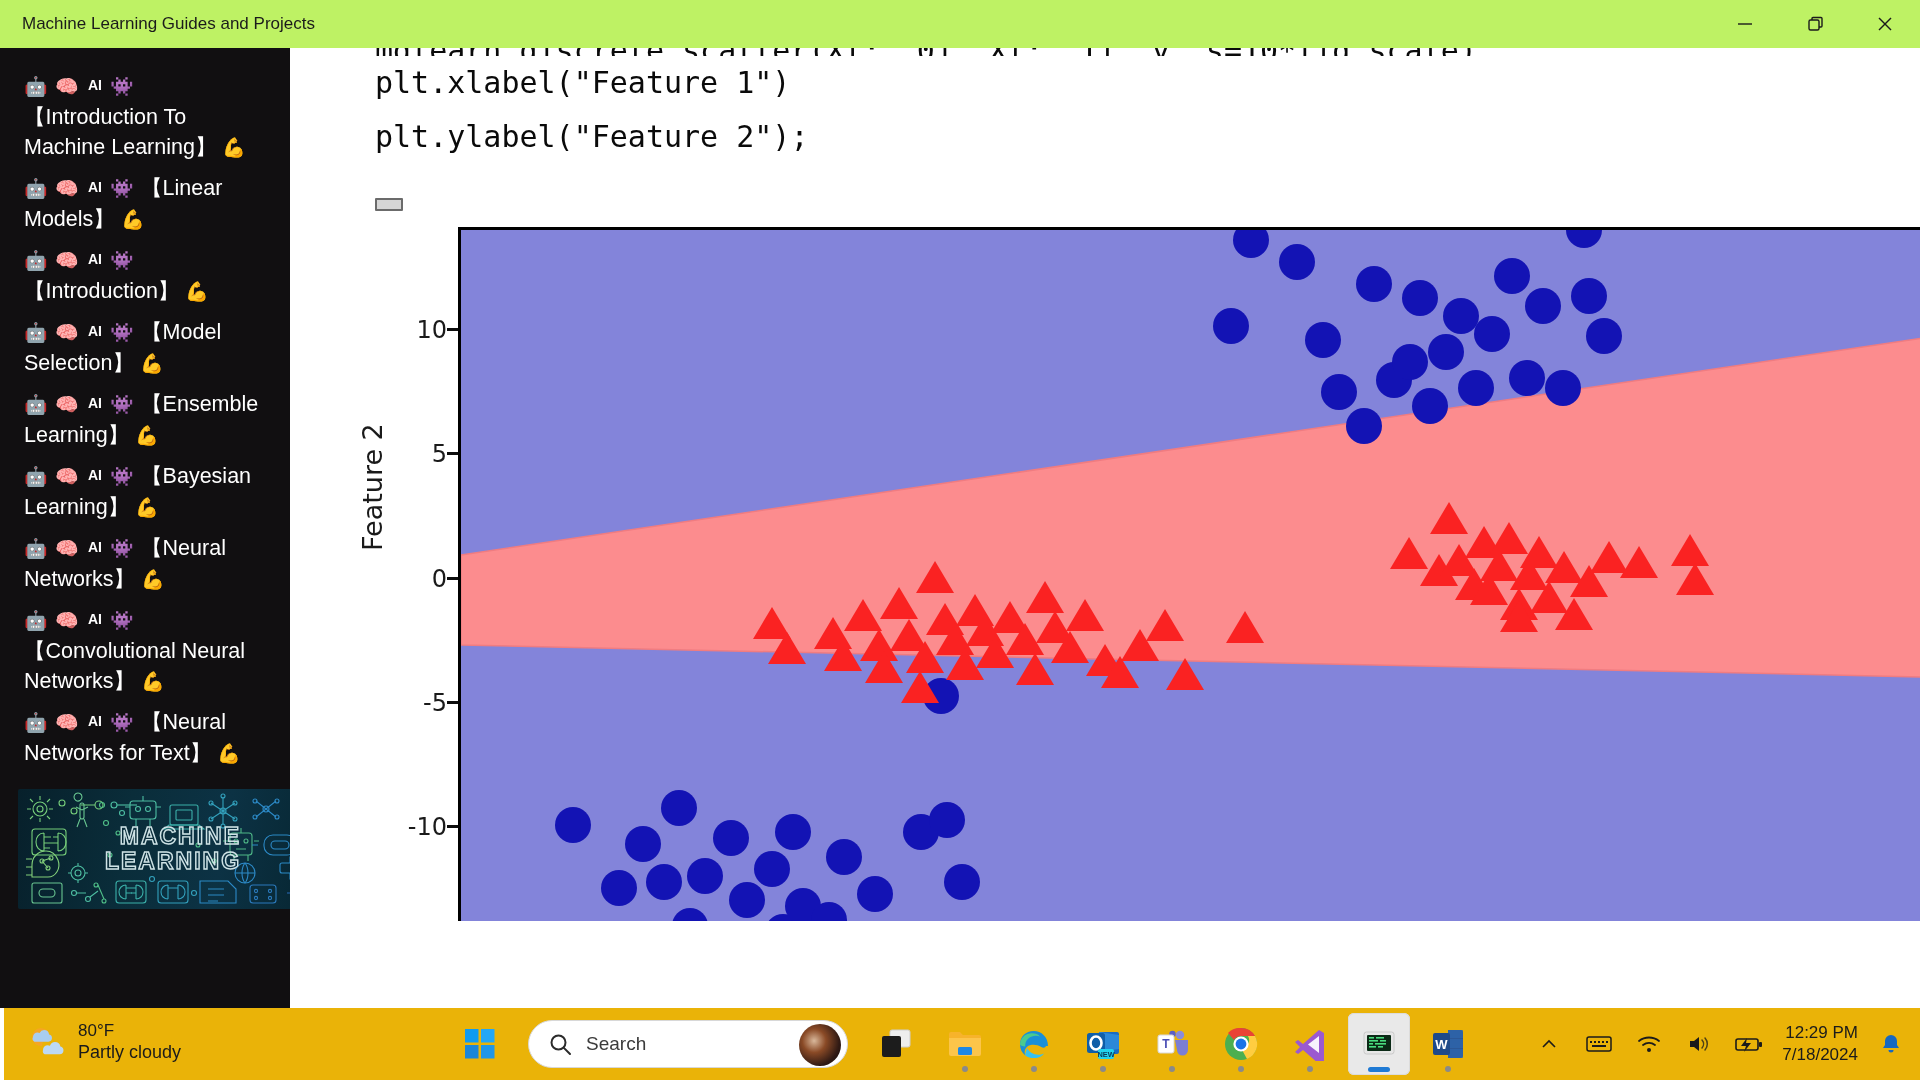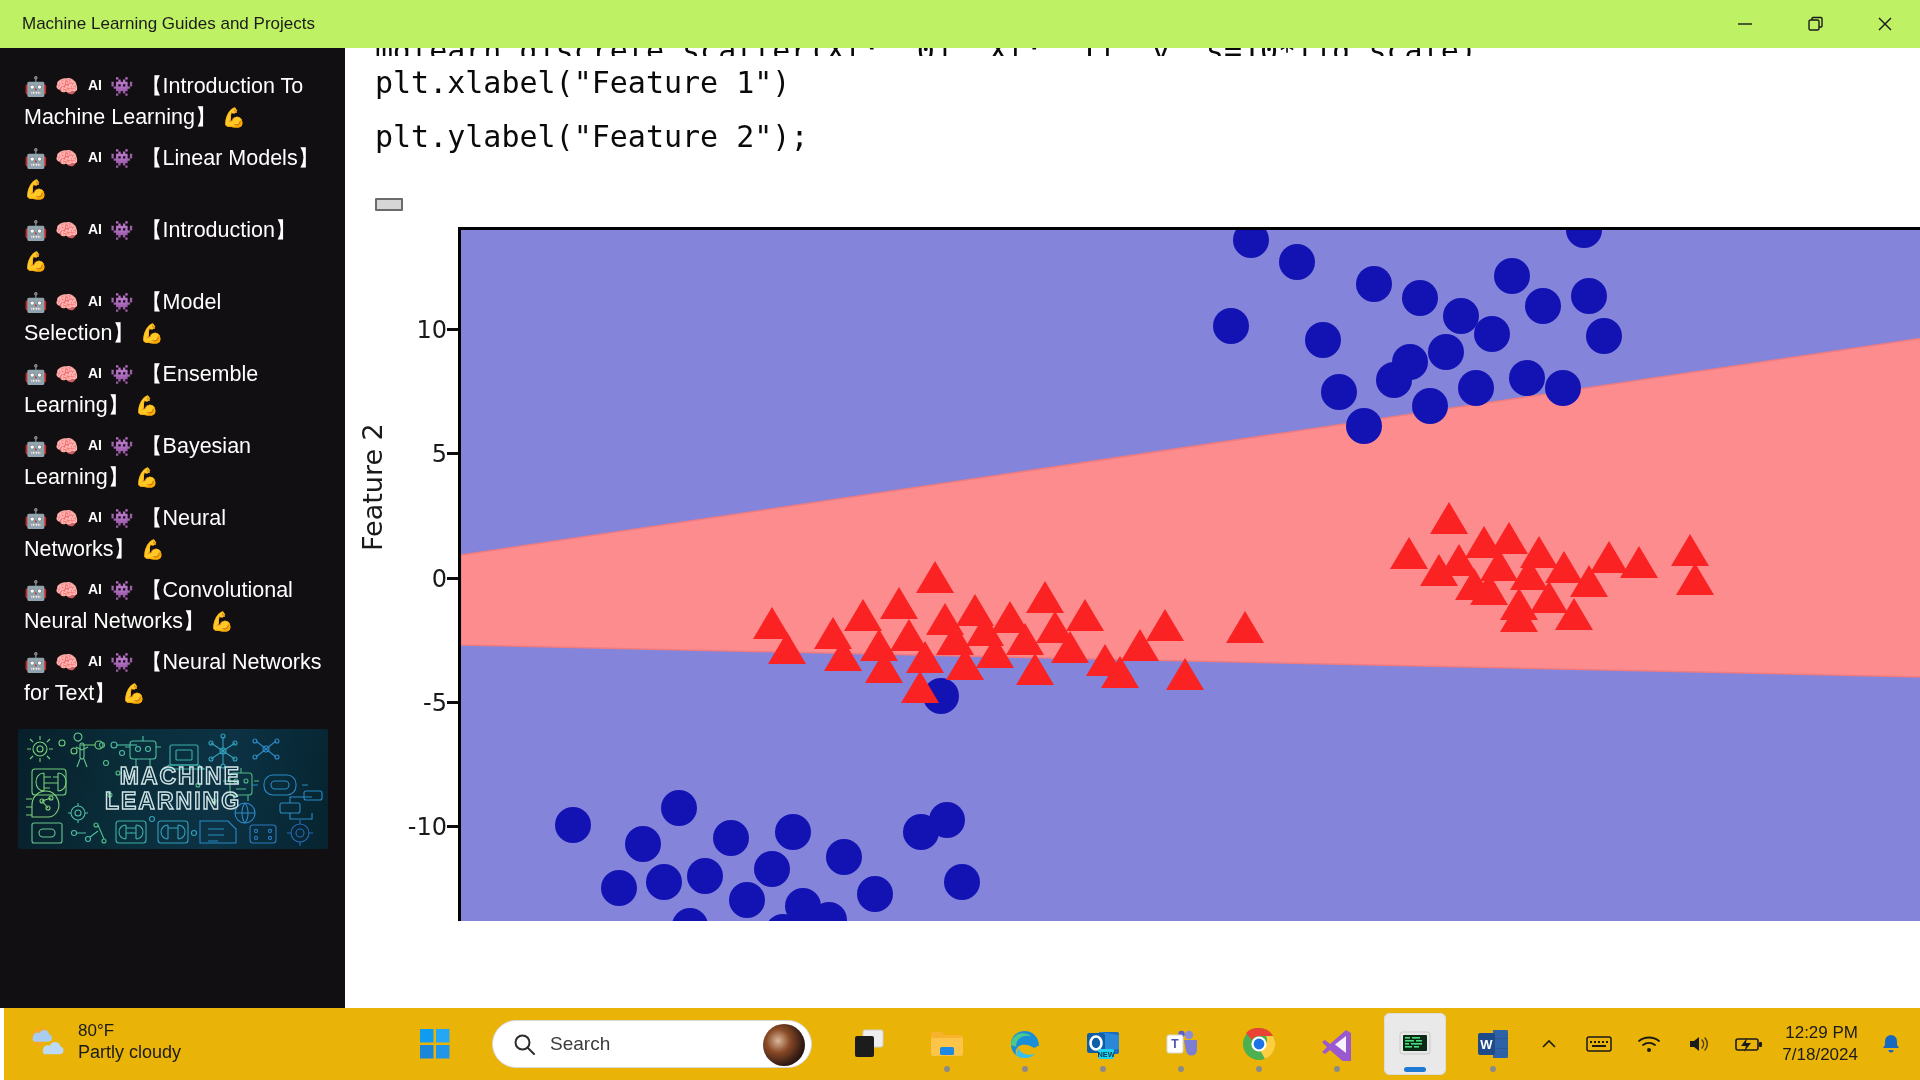--- a/index.html
+++ b/index.html
@@ -27,21 +27,21 @@
     display: flex; align-items: stretch;
   }
   .win-btn {
     width: 70px; display: flex; align-items: center; justify-content: center;
     cursor: default;
   }
   .win-btn svg { display: block; }
 
   
   .sidebar {
-    position: absolute; left: 0; top: 48px; width: 345px; height: 960px;
+    position: absolute; left: 0; top: 48px; width: 290px; height: 960px;
     background: #110f11;
     overflow: hidden;
     padding-top: 22px;
   }
   .side-item {
     color: #ffffff;
     font-size: 21.5px;
     line-height: 30px;
     padding: 0 18px 0 24px;
     margin-bottom: 9px;
@@ -141,21 +141,21 @@
   }
   .weather {
     position: absolute; left: 22px; top: 12px;
     display: flex; align-items: center; gap: 12px;
   }
   .weather-text { line-height: 1.25; }
   .weather-temp { font-size: 17px; color: #1b1b1b; }
   .weather-desc { font-size: 18px; color: #1b1b1b; }
   .tb-center {
     position: absolute; left: 50%; top: 0; transform: translateX(-50%);
-    height: 72px; display: flex; align-items: center; gap: 16px;
+    height: 72px; display: flex; align-items: center; gap: 7px;
   }
   .tb-btn {
     width: 62px; height: 62px;
     display: flex; align-items: center; justify-content: center;
     position: relative; border-radius: 6px; cursor: pointer;
   }
   .tb-btn.active { background: #e9e9e9; box-shadow: 0 0 0 1px #dcdcdc inset; }
   .tb-btn .dot {
     position: absolute; bottom: 3px; left: 50%; transform: translateX(-50%);
     width: 6px; height: 6px; border-radius: 50%; background: #8a8a8a;

